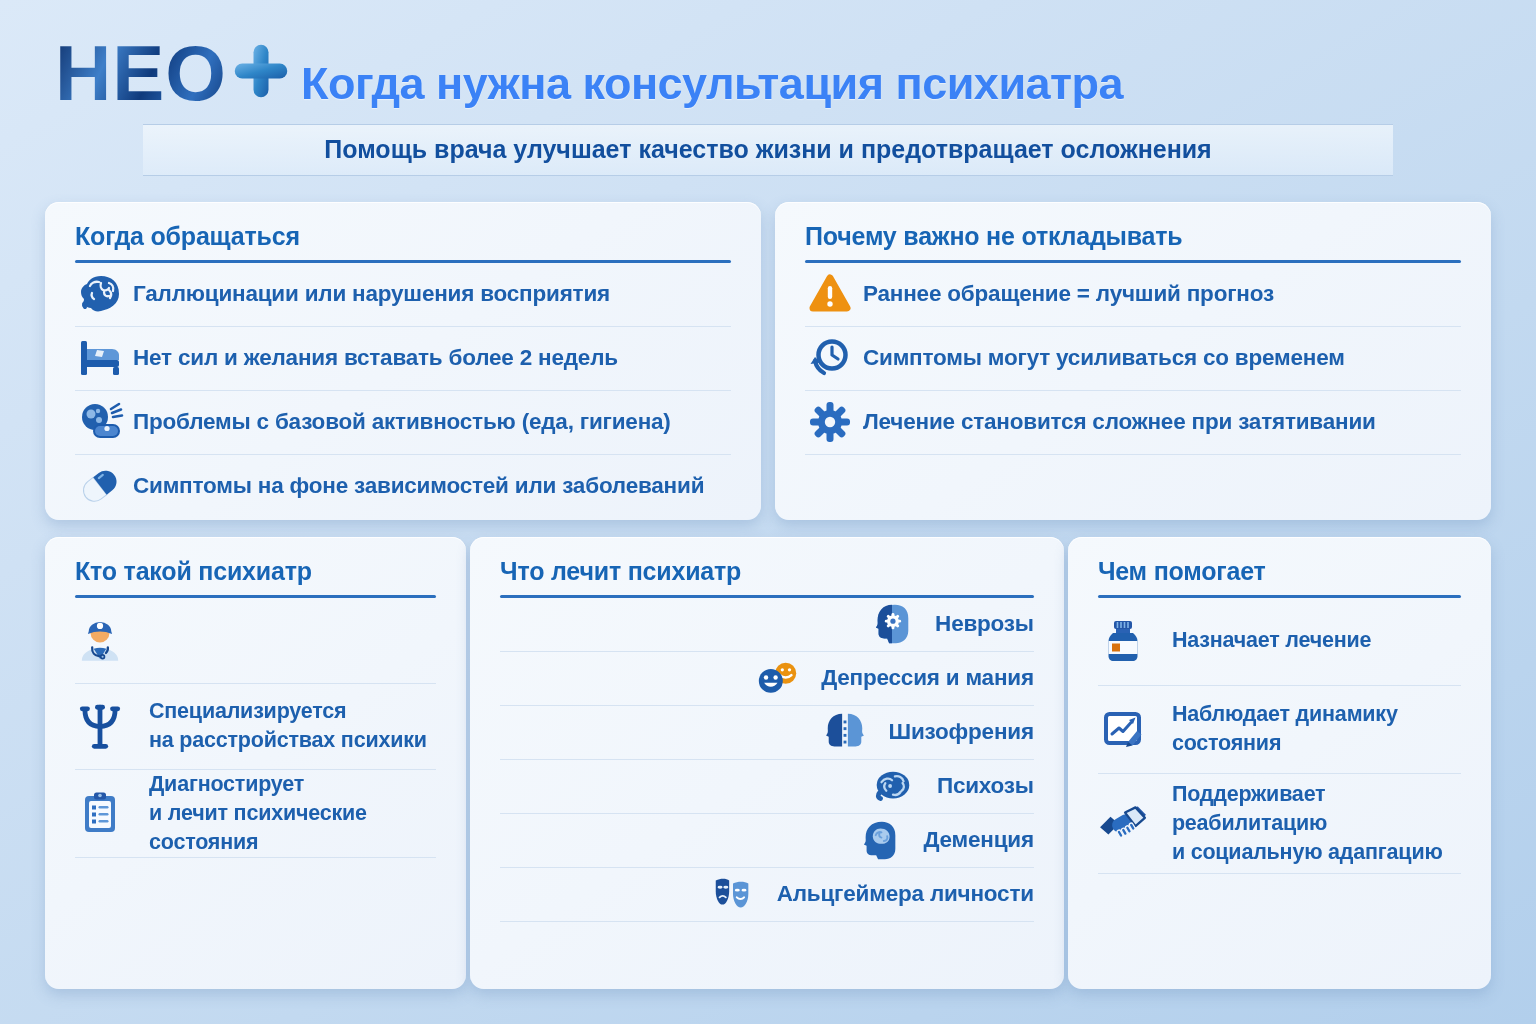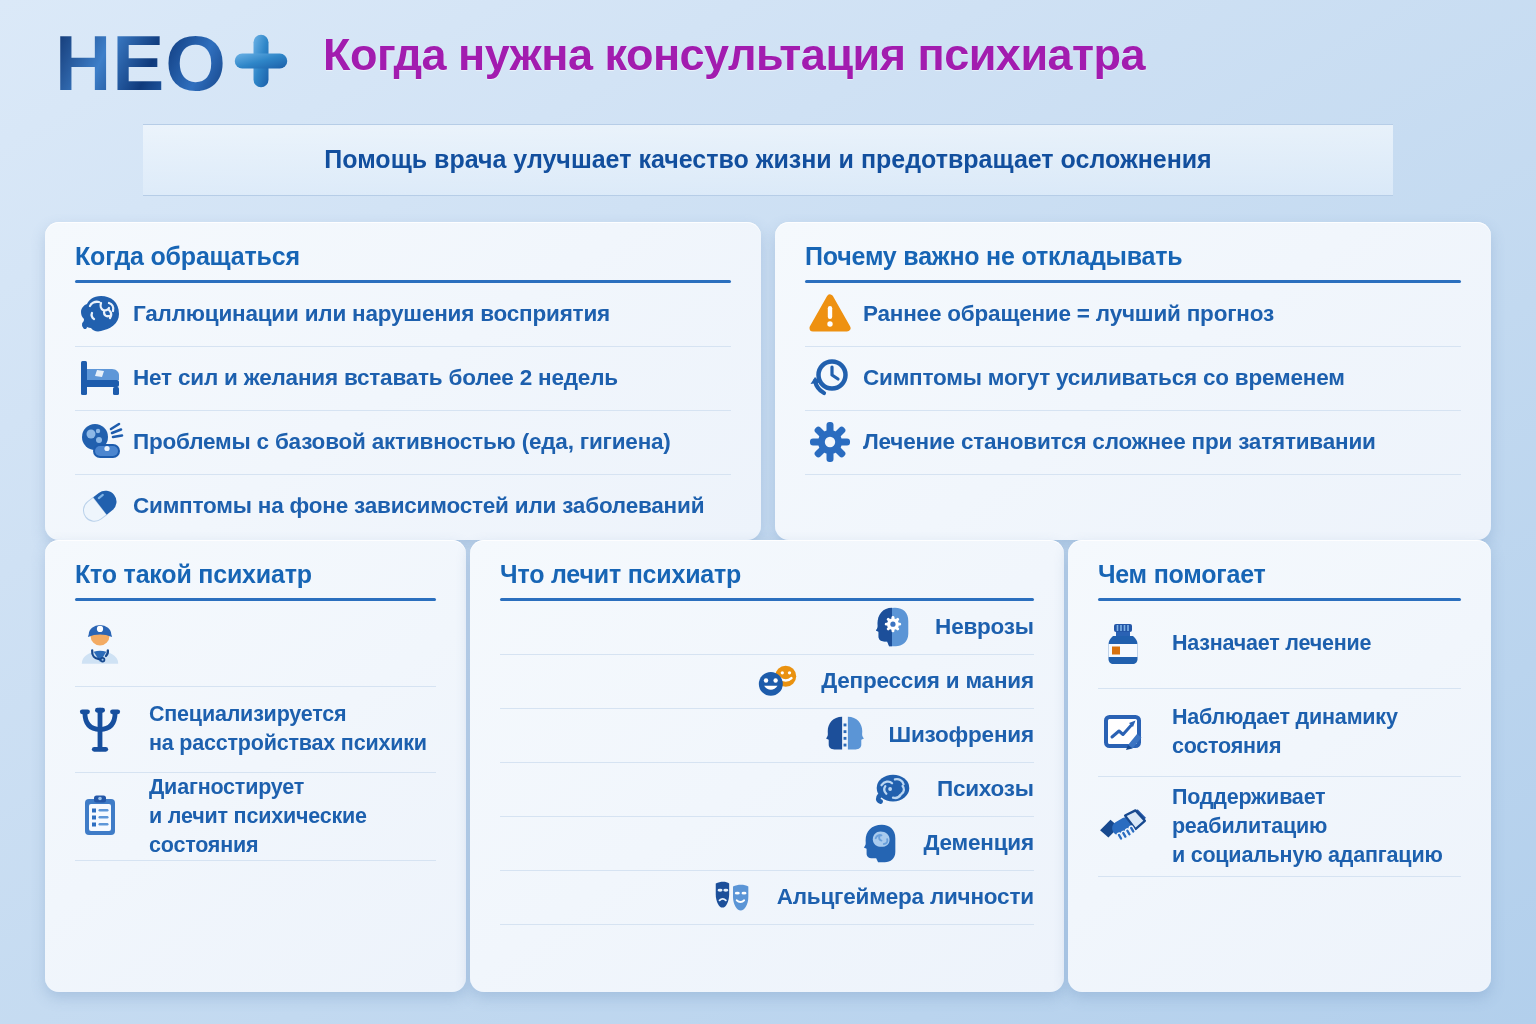--- a/index.html
+++ b/index.html
@@ -4,44 +4,44 @@
 <style>
   html,body{margin:0;padding:0;}
   body{
     width:1536px;height:1024px;overflow:hidden;
     font-family:"Liberation Sans","DejaVu Sans",sans-serif;
     background:linear-gradient(150deg,#dbe9f8 0%,#cfe1f4 30%,#c2d9f0 62%,#b2cfec 100%);
   }
   .page{width:100%;height:100%;box-sizing:border-box;}
 
   
-  header{display:flex;align-items:flex-start;gap:22px;padding:26px 55px 0 55px;height:84px;}
+  header{display:flex;align-items:flex-end;padding:26px 55px 0 55px;height:84px;}
   .logo{display:flex;align-items:center;gap:4px;}
   .logo-text{
     font-size:78px;line-height:.95;font-weight:900;letter-spacing:1px;
     background:linear-gradient(115deg,#10336e 0%,#3e7fc9 30%,#0f3a7c 55%,#2f6fbe 80%,#123d7e 100%);
     -webkit-background-clip:text;background-clip:text;color:transparent;
   }
   h1{
-    margin:3px 0 0 10px;font-size:45px;font-weight:800;color:#a21caf;
+    margin:3px 0 0 10px;font-size:45px;font-weight:800;color:#3b82f6;
     letter-spacing:-.5px;text-shadow:0 1px 1px rgba(255,255,255,.55);
   }
 
   
   .subtitle-band{
     width:1250px;margin:14px auto 0;text-align:center;padding:10px 0 11px;
     border-top:1px solid #b6cde7;border-bottom:1px solid #b6cde7;
     background:linear-gradient(180deg,rgba(242,248,253,.75),rgba(224,237,250,.75));
   }
-  .subtitle{margin:10px;font-size:25px;font-weight:700;color:#124f9e;}
+  .subtitle{margin:0;font-size:25px;font-weight:700;color:#124f9e;}
 
   
   main{padding:26px 45px 0;}
   .row-top{display:grid;grid-template-columns:1fr 1fr;gap:14px;}
-  .row-bottom{display:grid;grid-template-columns:417fr 588fr 419fr;gap:4px;}
+  .row-bottom{display:grid;grid-template-columns:417fr 588fr 419fr;gap:4px;margin-top:17px;}
   .card{
     box-sizing:border-box;border-radius:14px;padding:20px 30px 0;
     background:linear-gradient(145deg,#f5f9fd,#edf3fb);
     box-shadow:0 6px 14px rgba(104,140,186,.30), inset 0 1px 0 rgba(255,255,255,.85);
   }
   .card-top{height:318px;}
   .card-tall{height:452px;}
   .card h2{margin:0 0 9px;font-size:25px;font-weight:700;color:#1765b5;letter-spacing:-.2px;}
   .rule{height:2.5px;background:#2b6fbe;border-radius:2px;}
 

